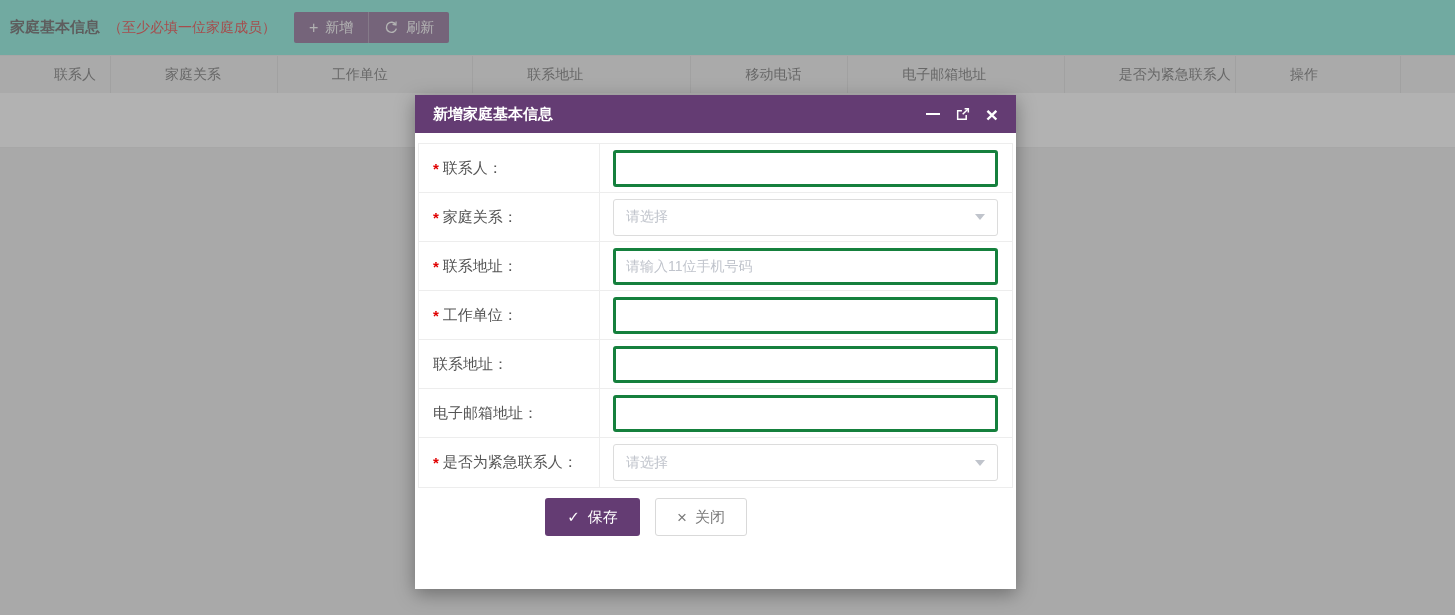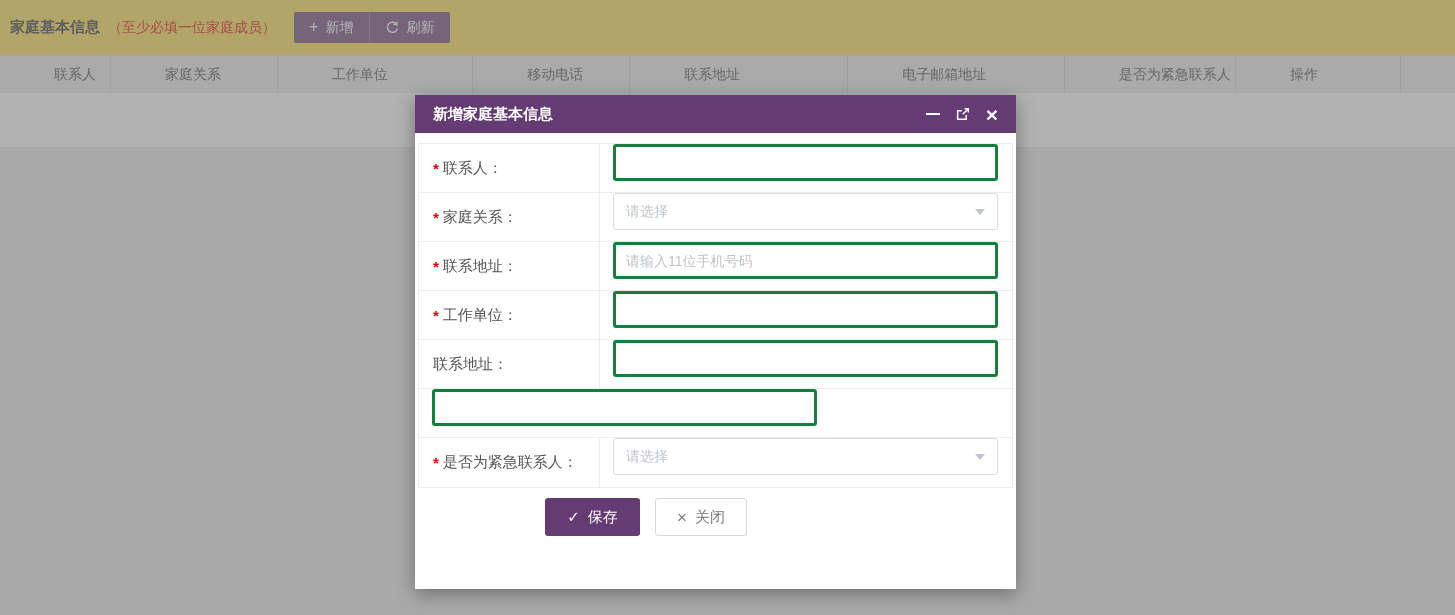--- a/index.html
+++ b/index.html
@@ -6,21 +6,21 @@
   html,body { width:1455px; height:615px; overflow:hidden; }
   body {
     position:relative;
     background:#e9e9e9;
     font-family:"Liberation Sans","DejaVu Sans",sans-serif;
   }
 
   
   .toolbar {
     position:absolute; left:0; top:0; width:1455px; height:55px;
-    background:#fde047; display:flex; align-items:center;font-family:Liberation Mono, monospace;
+    background:#5eead4; display:flex; align-items:center;
   }
   .toolbar-title { margin-left:10px; font-size:15px; font-weight:bold; color:#2d2d2d; }
   .toolbar-note  { margin-left:8px; font-size:14px; color:#e00000; }
   .btn-group {
     margin-left:18px; display:flex; height:31px; border-radius:2px; overflow:hidden;
   }
   .tb-btn {
     background:#663d74; color:#fff; border:none; font-size:14px;
     display:flex; align-items:center; gap:7px; padding:0 15px; cursor:pointer;
     font-family:inherit;
@@ -73,21 +73,21 @@
   }
   .frow { display:flex; height:49px; border-bottom:1px solid #ededed; }
   .frow:last-child { border-bottom:none; }
   .label-cell {
     width:181px; border-right:1px solid #ededed;
     display:flex; align-items:center; padding-left:14px;
     font-size:15px; color:#555555;
   }
   .star { color:#e00000; margin-right:4px; font-weight:bold; }
   .star:empty { display:none; }
-  .field-cell { flex:1; display:flex; align-items:flex-start; padding-left:13px; }
+  .field-cell { flex:1; display:flex; align-items:center; padding-left:13px; }
   .text-input {
     width:385px; height:37px; border:3px solid #15803d; border-radius:3px;
     padding:0 10px; font-size:14px; color:#333; outline:none;
     font-family:inherit; background:#fff;
   }
   .text-input::placeholder { color:#c0c4cc; }
   .select-box {
     width:385px; height:37px; border:1px solid #dcdcdc; border-radius:3px;
     display:flex; align-items:center; padding:0 12px;
     font-size:14px; color:#c0c4cc; cursor:pointer; background:#fff;
@@ -135,22 +135,22 @@
       </span>
       <span>刷新</span>
     </button>
   </div>
 </div>
 
 <div class="thead">
   <div class="th c0">联系人</div>
   <div class="th c1">家庭关系</div>
   <div class="th c2">工作单位</div>
+  <div class="th c4">联系地址</div>
   <div class="th c3">移动电话</div>
-  <div class="th c4">联系地址</div>
   <div class="th c5">电子邮箱地址</div>
   <div class="th c6">是否为紧急联系人</div>
   <div class="th c7">操作</div>
   <div class="th c8"></div>
 </div>
 
 <div class="empty-row"></div>
 
 <div class="overlay"></div>
 
@@ -221,20 +221,24 @@
       <div class="label-cell">
 
         <span>联系地址：</span>
       </div>
       <div class="field-cell">
         <input class="text-input" type="text" placeholder="" style="">
       </div>
     </div>
 
     <div class="frow">
+      <div class="label-cell">
+
+        <span>电子邮箱地址：</span>
+      </div>
       <div class="field-cell">
         <input class="text-input" type="text" placeholder="" style="">
       </div>
     </div>
 
     <div class="frow">
       <div class="label-cell">
         <span class="star">*</span>
         <span>是否为紧急联系人：</span>
       </div>

